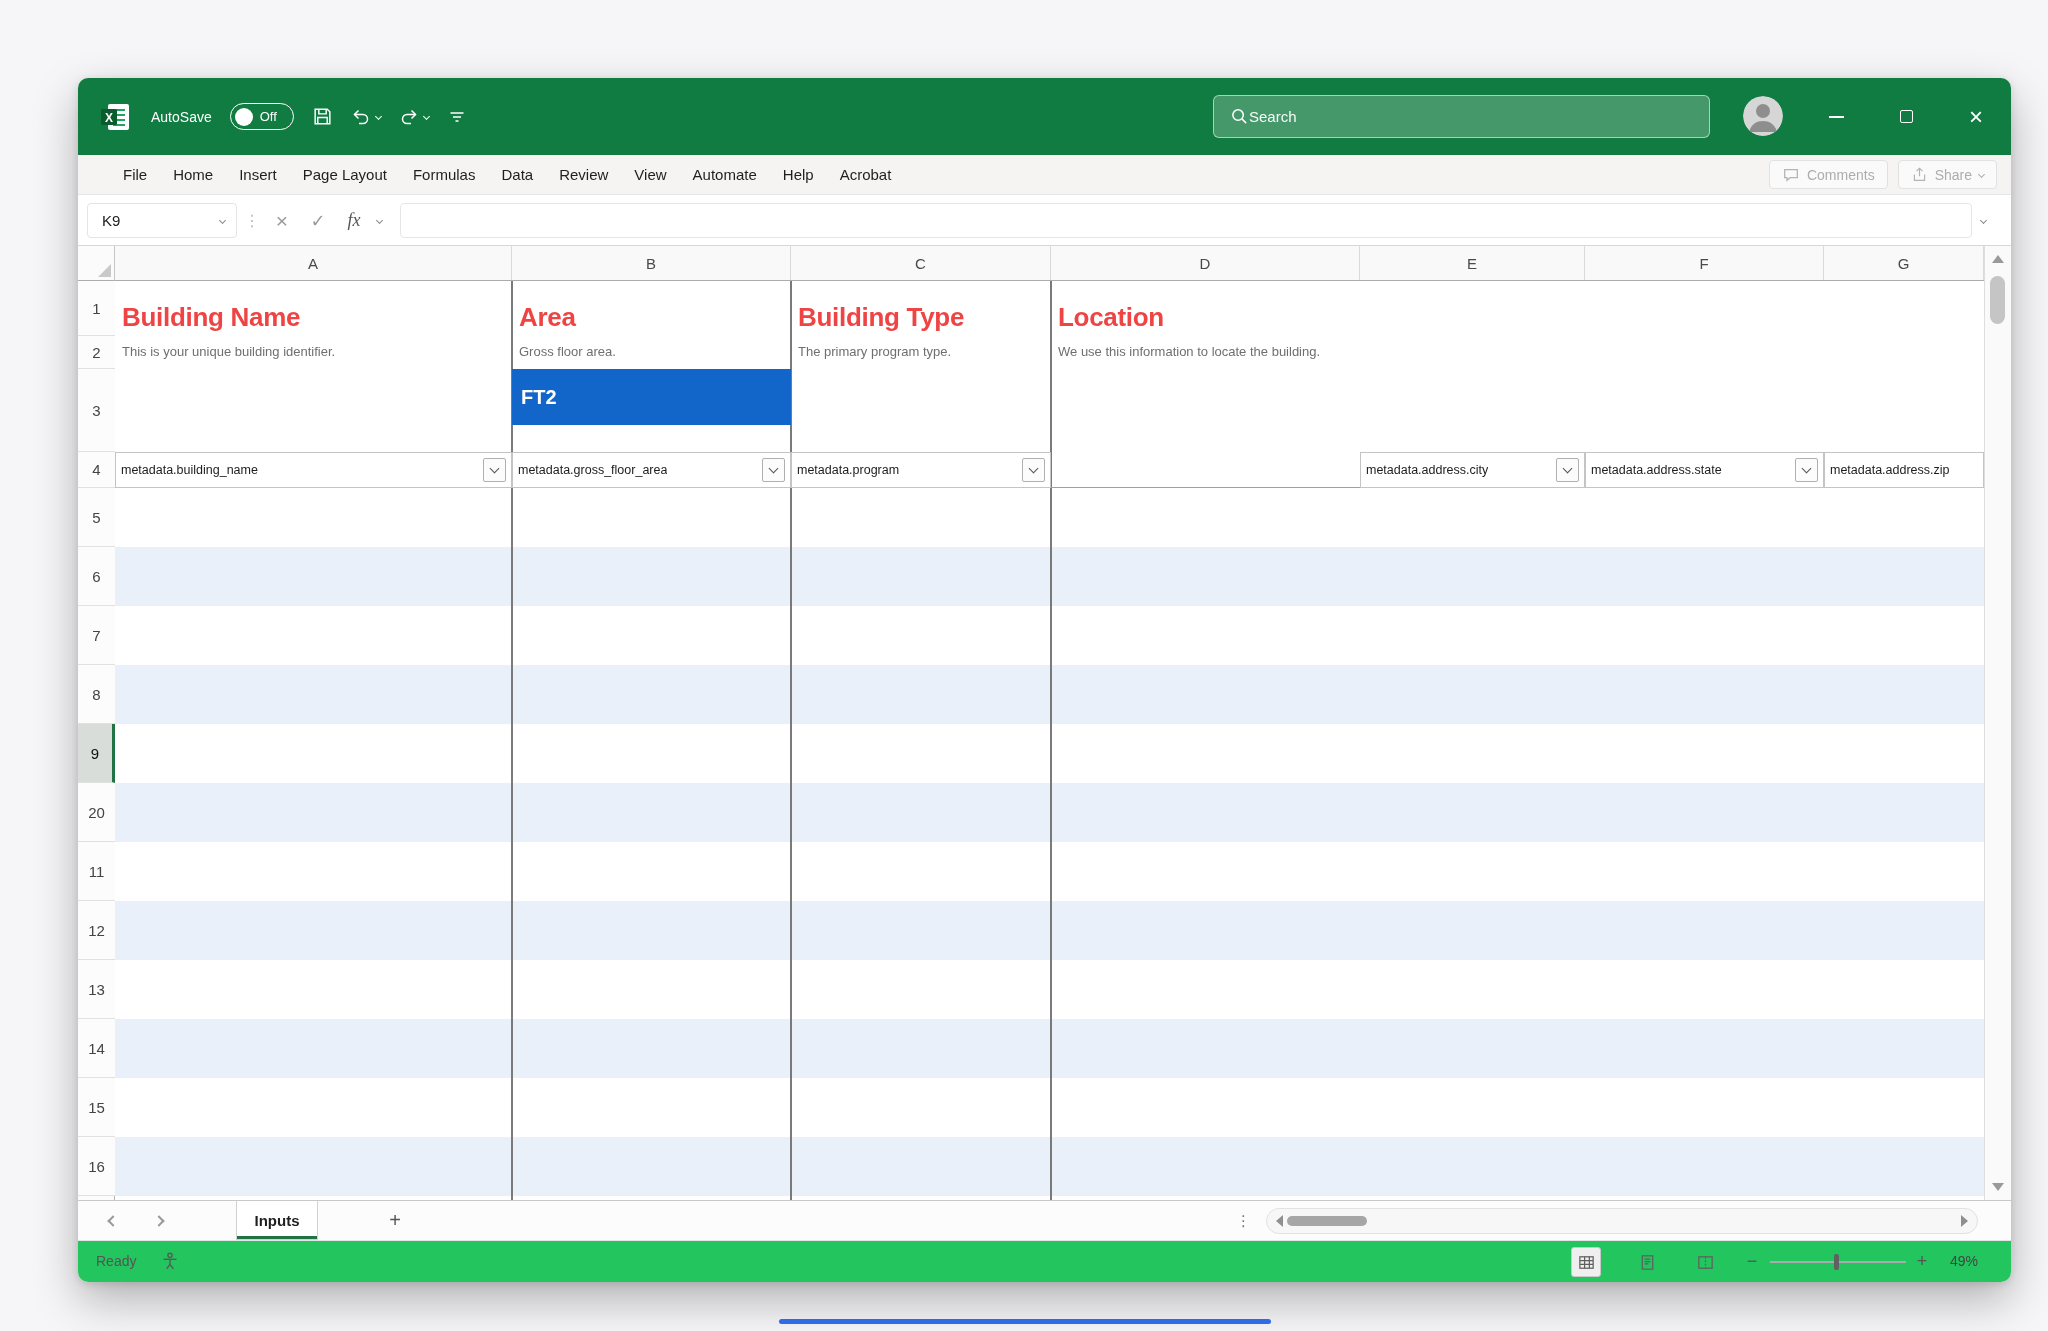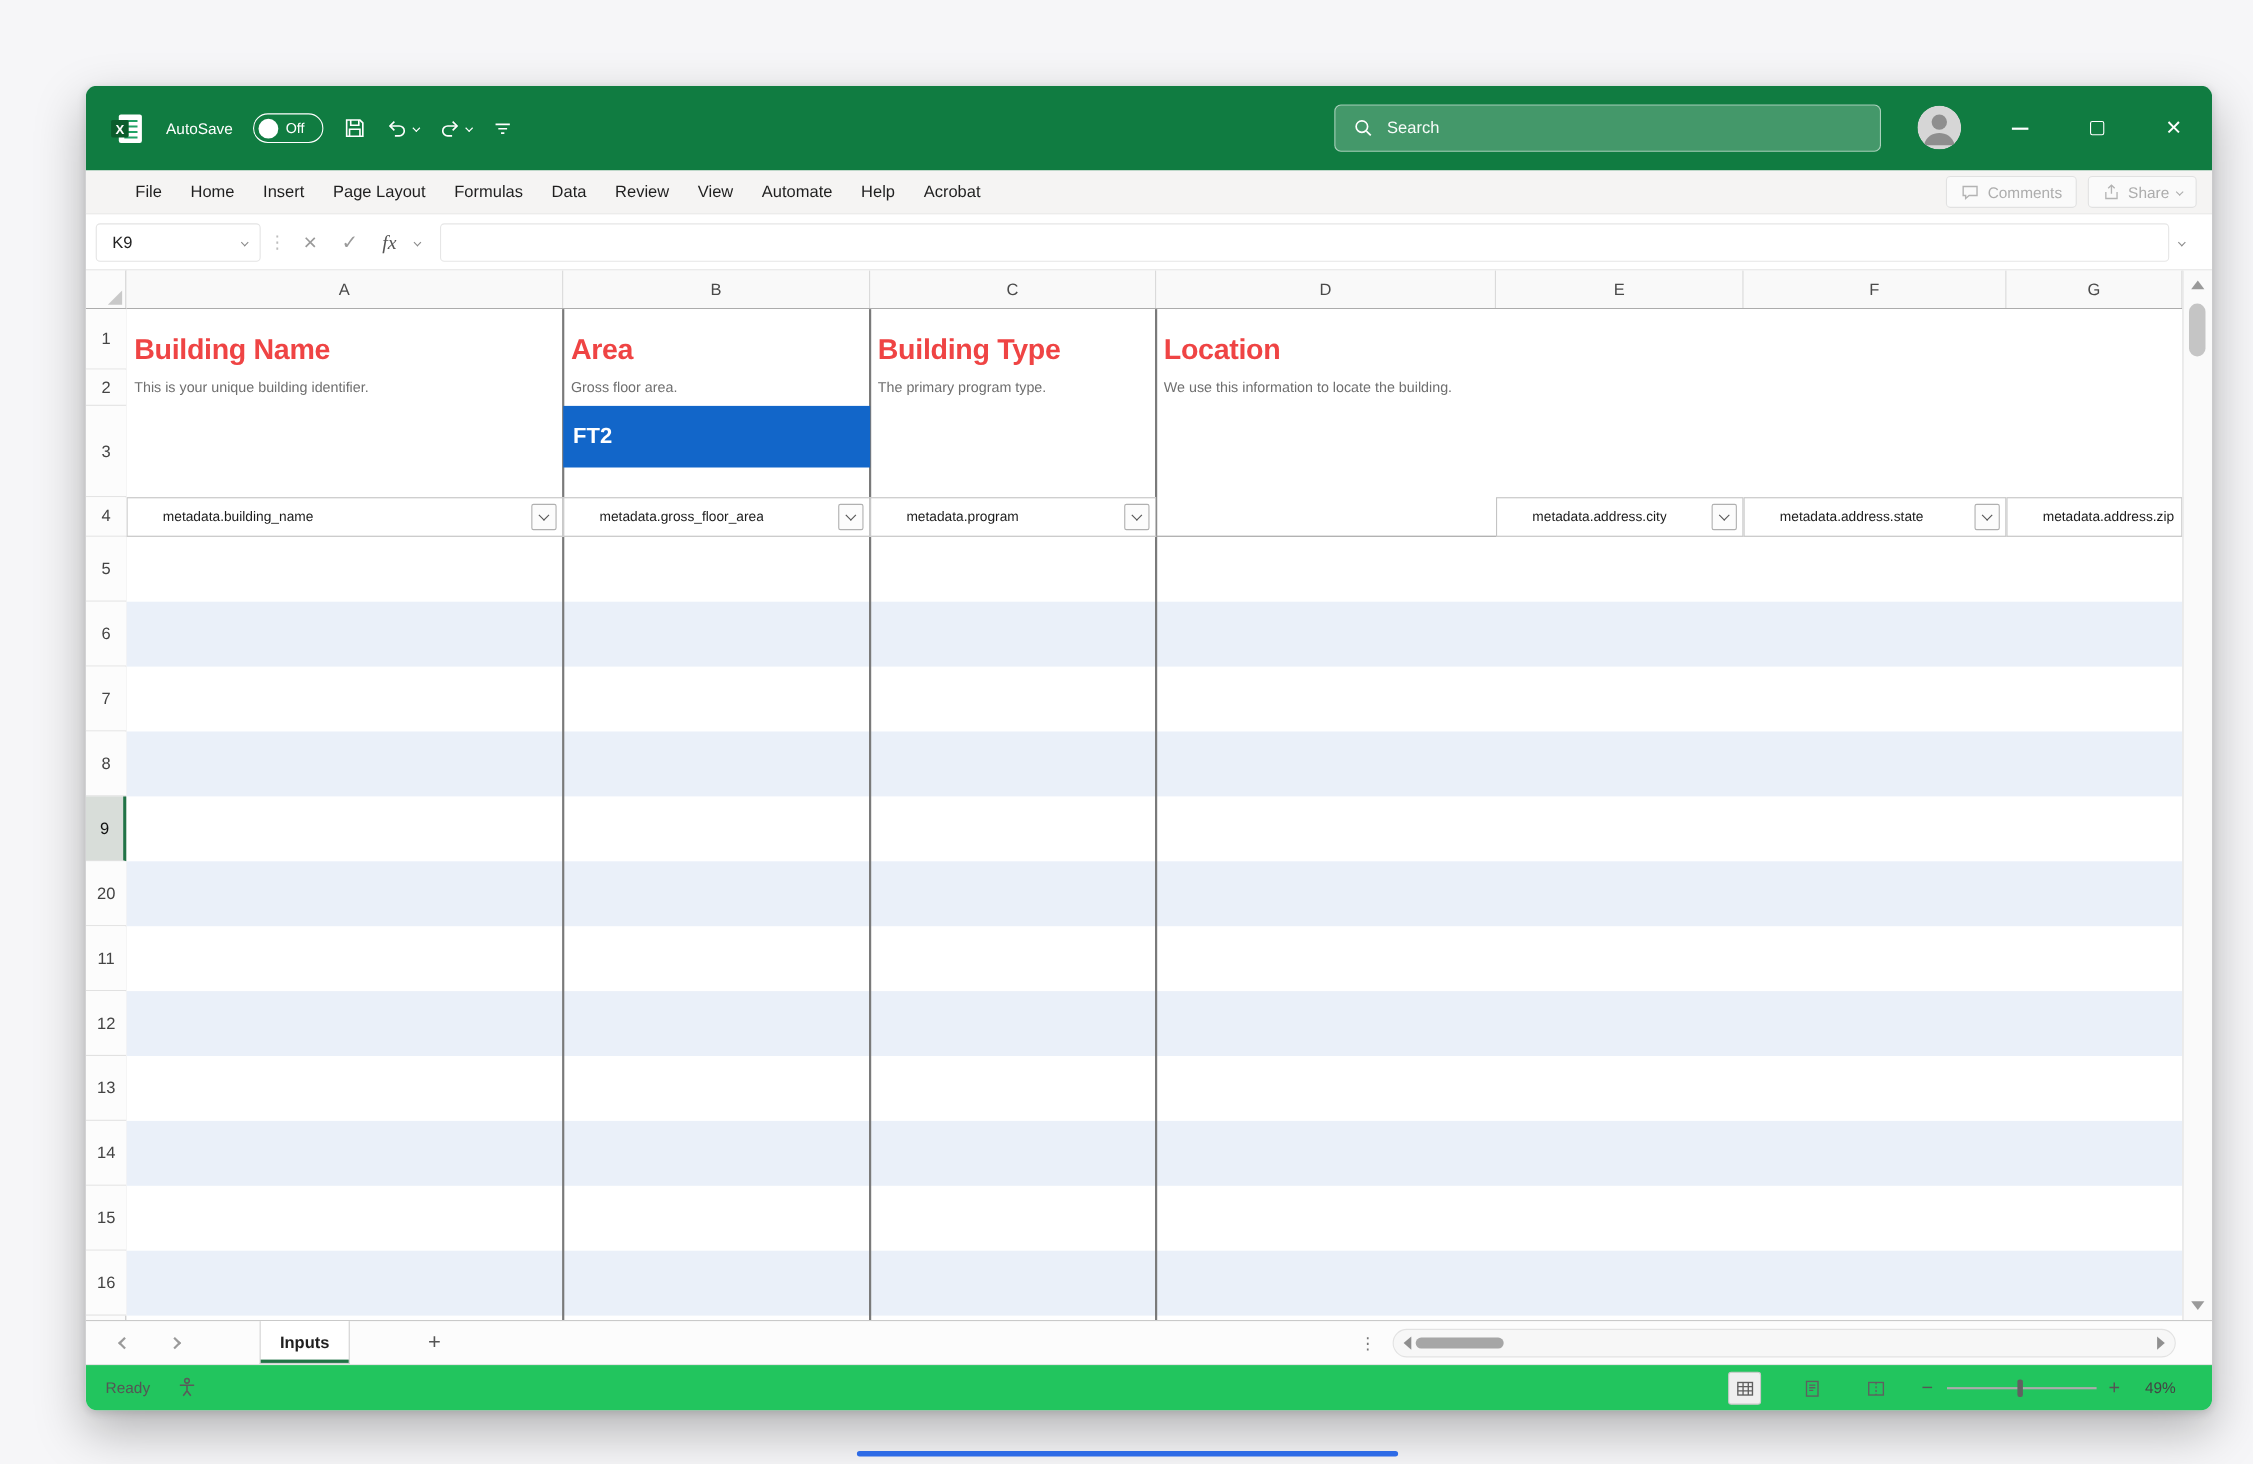--- a/index.html
+++ b/index.html
@@ -29,21 +29,21 @@
     display:flex; align-items:center; gap:7px; padding:0 9px 0 4px; color:#fff;
   }
   .knob { width:18px; height:18px; border-radius:50%; background:#fff; flex:none; }
   .as-state { font-size:13px; }
   .tb-icon { display:flex; align-items:center; gap:5px; color:#fff; }
   .doc-title { position:absolute; left:432px; top:0; height:77px; display:flex; align-items:center; gap:10px; font-size:15px; white-space:nowrap; }
   .doc-title .chev { margin-left:2px; margin-top:-4px; }
   .searchbox {
     position:absolute; left:1135px; top:17px; width:497px; height:43px;
     background:rgba(255,255,255,0.22); border:1px solid rgba(255,255,255,0.55);
-    border-radius:6px; display:flex; align-items:center; gap:12px; padding:0 16px;
+    border-radius:6px; display:flex; align-items:center; gap:0; padding:0 16px;
   }
   .searchbox input {
     flex:1; background:transparent; border:none; color:#fff; font-size:15px;
   }
   .searchbox input::placeholder { color:rgba(255,255,255,0.96); }
   .avatar { position:absolute; left:1665px; top:18px; width:40px; height:40px; border-radius:50%; overflow:hidden; }
   .win-controls { position:absolute; right:0; top:0; height:77px; display:flex; }
   .win-controls button { width:70px; height:77px; display:flex; align-items:center; justify-content:center; color:#fff; }
   .min-bar { width:15px; height:2px; background:#fff; display:inline-block; }
   .max-box { width:13px; height:13px; border:1.7px solid #fff; border-radius:2px; display:inline-block; }
@@ -99,21 +99,21 @@
   .sec-sub { position:absolute; top:63px; font-size:13px; color:#6F6F6F; white-space:nowrap; }
   .ft2 {
     position:absolute; left:397px; top:88px; width:279px; height:56px;
     background:#1266C9; color:#fff; font-weight:bold; font-size:20px;
     line-height:56px; padding-left:9px;
   }
   .fieldcell {
     position:absolute; top:171px; height:36px; border:1px solid #C4C4C4; background:#fff;
     display:flex; align-items:center; justify-content:space-between; padding:0 5px;
   }
-  .field-label { font-size:12.5px; color:#1C1C1C; white-space:nowrap; overflow:hidden;margin-left:27px; }
+  .field-label { font-size:12.5px; color:#1C1C1C; white-space:nowrap; overflow:hidden; }
   .dd { width:23px; height:24px; border:1px solid #B0B0B0; border-radius:2px; background:#FCFCFC; display:flex; align-items:center; justify-content:center; color:#555; flex:none; margin-left:4px; }
   .dd .chev { width:6px; height:6px; border-width:1.5px; margin-top:-3px; }
 
   .vscroll { position:absolute; left:1906px; top:0; width:27px; height:954px; background:#FAFAFA; border-left:1px solid #DEDEDE; }
   .sb-btn { position:absolute; left:0; width:100%; height:26px; display:flex; align-items:center; justify-content:center; }
   .sb-btn.bottom { bottom:0; }
   .vthumb { position:absolute; left:5px; top:30px; width:15px; height:48px; background:#C5C5C5; border-radius:8px; }
 
   
   .tabbar { position:relative; height:40px; background:#FCFCFC; border-top:1px solid #C9C9C9; }

